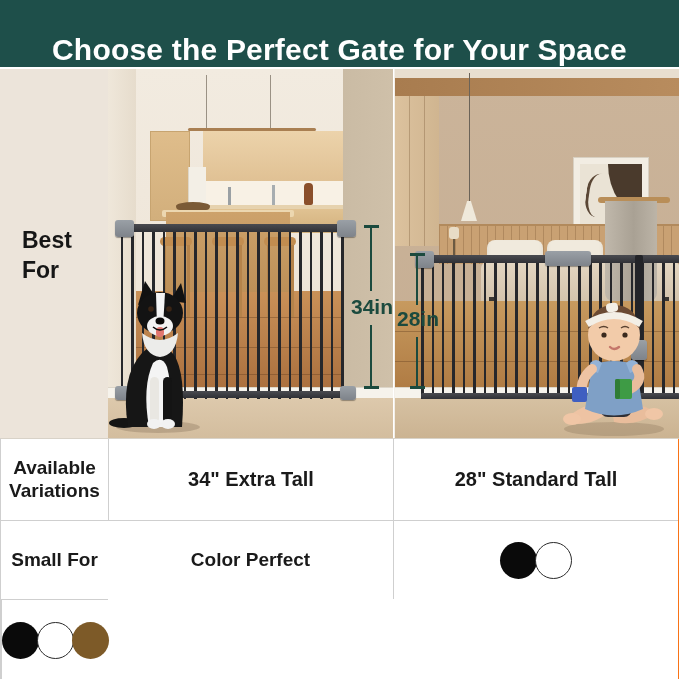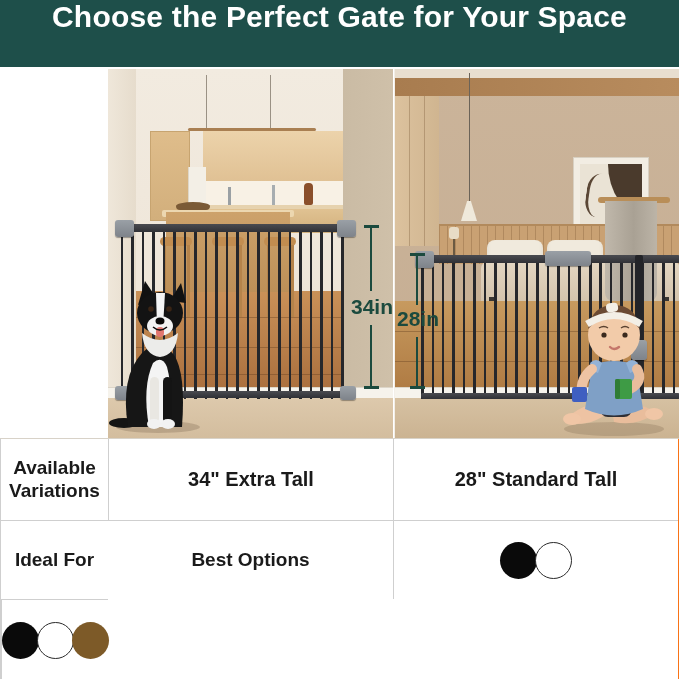--- a/index.html
+++ b/index.html
@@ -2,21 +2,21 @@
 <html><head>
 <meta charset="utf-8">
 <style>
   html,body{margin:0;padding:0;background:#ffffff;}
   .stage{position:relative;width:679px;height:679px;overflow:hidden;background:#ffffff;
          font-family:"Liberation Sans", sans-serif;}
   .abs{position:absolute;}
 
   
   .header{left:0;top:0;width:679px;height:67px;background:#1e4f4a;
-          display:flex;align-items:flex-start;justify-content:center;}
+          display:flex;align-items:flex-end;justify-content:center;}
   .header h1{margin:0;color:#ffffff;font-size:30px;font-weight:700;letter-spacing:.2px;}
 
   
   .sidebar{left:0;top:69px;width:108px;height:369px;background:#ece4da;}
   .bestfor{position:absolute;left:22px;top:156px;font-size:23px;font-weight:700;
            color:#161616;line-height:1.32;white-space:pre-line;}
 
   
   .photo{top:69px;width:285px;height:369px;overflow:hidden;background:#d6c8b2;}
   .photoL{left:108px;}
@@ -103,20 +103,24 @@
 </style>
 </head>
 <body>
 
 <div class="stage">
 
   <div class="abs header">
     <h1>Choose the Perfect Gate for Your Space</h1>
   </div>
 
+  <div class="abs sidebar">
+    <div class="bestfor">Best
+For</div>
+  </div>
 
   <div class="abs photo photoL">
     <div class="abs lp-wall"></div>
     <div class="abs lp-cord" style="left:98px"></div>
     <div class="abs lp-cord" style="left:162px"></div>
     <div class="abs lp-lightbar"></div>
     <div class="abs" style="left:95px;top:62px;width:140px;height:50px;background:linear-gradient(#ecd3ab,#e0c194);border-bottom:2px solid #c9a878"></div>
     <div class="abs lp-splash"></div>
     <div class="abs lp-faucet"></div>
     <div class="abs lp-faucet2"></div>
@@ -260,23 +264,23 @@
       <div class="mcap" style="top:317px"></div>
     </div>
   </div>
 
   <div class="abs table">
 
     <div class="cell cell-label">Available Variations</div>
     <div class="cell cell-value vline">34" Extra Tall</div>
     <div class="cell cell-value vline">28" Standard Tall</div>
 
-    <div class="cell cell-label hline">Ideal For</div>
-
-    <div class="cell cell-label hline">Best Options</div>
+    <div class="cell cell-label hline">Small For</div>
+
+    <div class="cell cell-label hline">Color Perfect</div>
     <div class="cell vline hline">
       <div class="swatches">
           <span class="swatch" style="background: rgb(10, 10, 10);"></span>
           <span class="swatch swatch-white"></span>
         </div>
     </div>
     <div class="cell vline hline">
       <div class="swatches">
           <span class="swatch" style="background: rgb(10, 10, 10);"></span>
           <span class="swatch swatch-white"></span>

